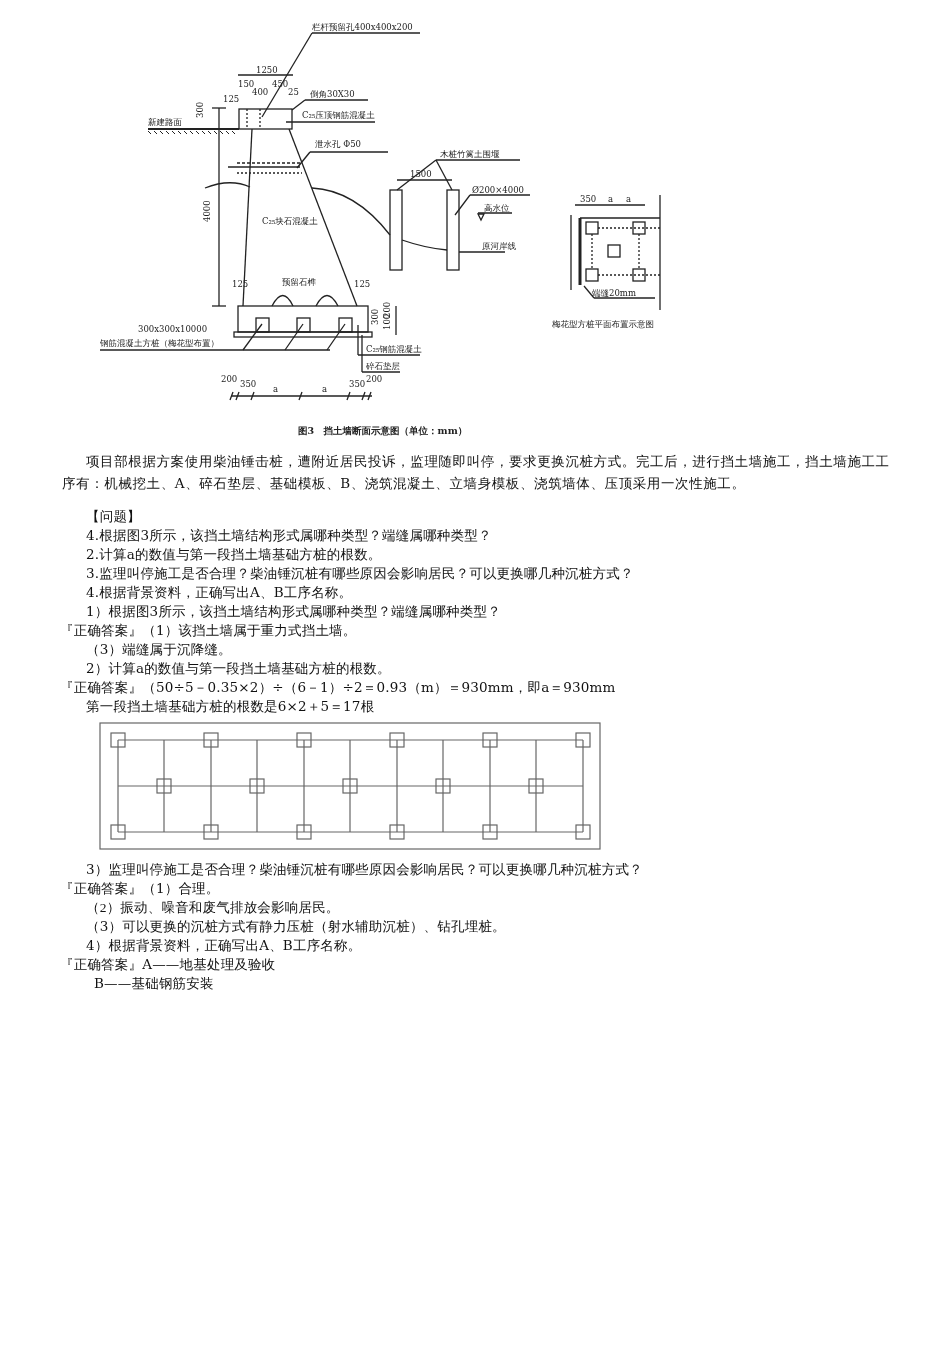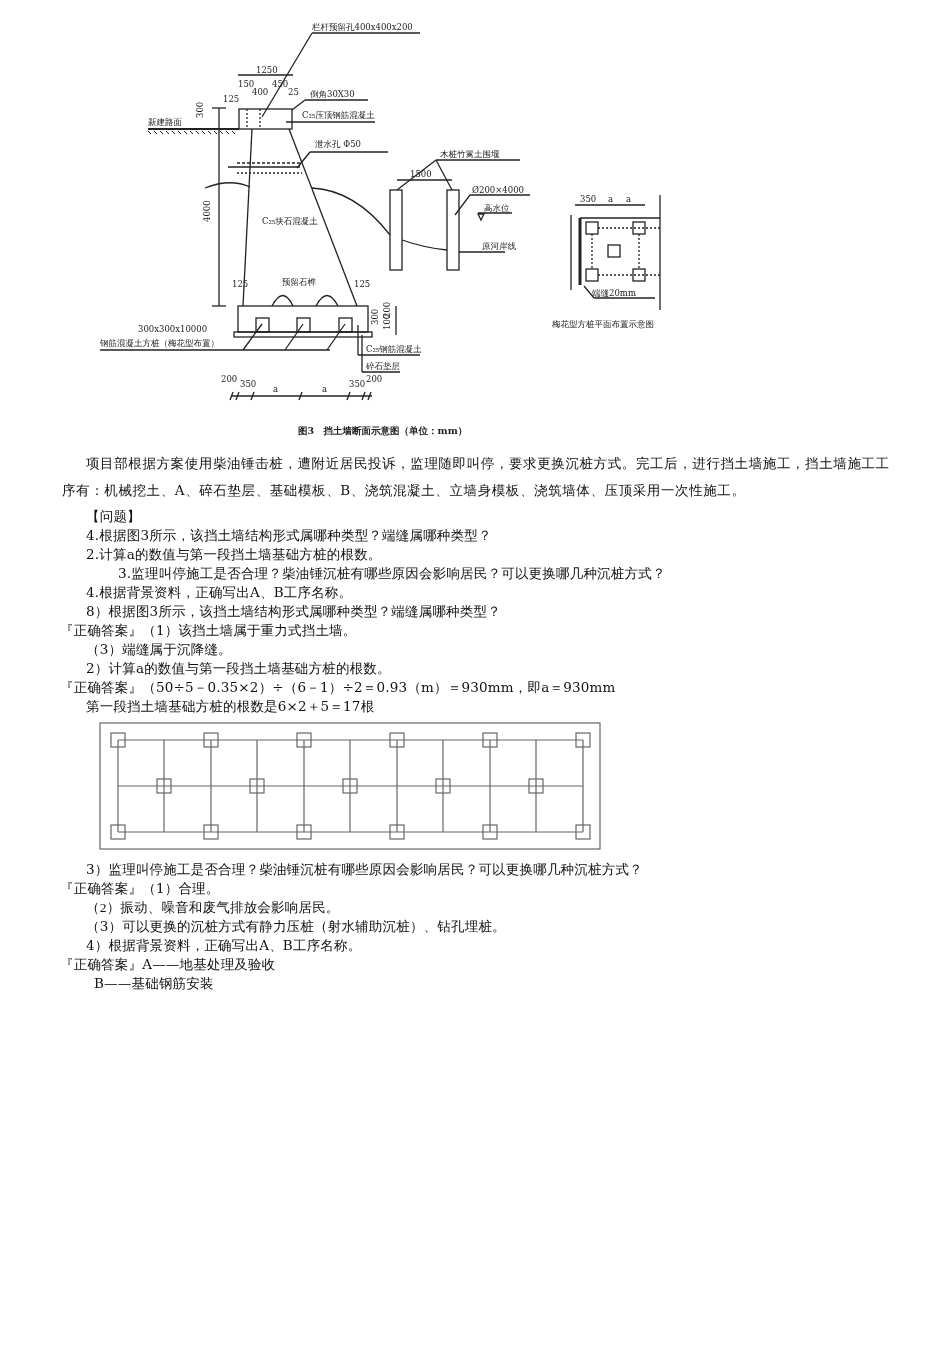--- a/index.html
+++ b/index.html
@@ -1,20 +1,20 @@
 <!DOCTYPE html>
 <html><head>
 <meta charset="utf-8">
 <style>
   html, body { margin: 0; padding: 0; background: #ffffff; }
   body { width: 950px; height: 1345px; position: relative; overflow: hidden;
          font-family: "DejaVu Serif", "Liberation Serif", serif; color: #111; }
   .fig { position: absolute; left: 0; top: 0; }
   .txt { position: absolute; font-size: 13.5px; line-height: 19px; white-space: nowrap; letter-spacing: 0.2px; }
-  .para { position: absolute; left: 62px; top: 450px; width: 838px; font-size: 13.5px; line-height: 27px; text-indent: 24px; letter-spacing: 0.6px; }
+  .para { position: absolute; left: 62px; top: 450px; width: 838px; font-size: 13.5px; line-height: 22px; text-indent: 24px; letter-spacing: 0.6px; }
   svg text { font-family: "DejaVu Serif", "Liberation Serif", serif; fill: #222; }
 </style>
 </head>
 <body>
 
 <svg class="fig" width="950" height="445" viewBox="0 0 950 445">
   <g stroke="#222" fill="none" stroke-width="1.3">
 
     <rect x="239" y="109" width="53" height="20"></rect>
     <line x1="247" y1="109" x2="247" y2="129" stroke-dasharray="2,2"></line>
@@ -142,24 +142,24 @@
     <text transform="translate(390,318) rotate(-90)">200</text>
   </g>
   <text x="298" y="434" font-size="9.5" font-weight="bold">图3　挡土墙断面示意图（单位：mm）</text>
 </svg>
 
 <div class="para">项目部根据方案使用柴油锤击桩，遭附近居民投诉，监理随即叫停，要求更换沉桩方式。完工后，进行挡土墙施工，挡土墙施工工序有：机械挖土、A、碎石垫层、基础模板、B、浇筑混凝土、立墙身模板、浇筑墙体、压顶采用一次性施工。</div>
 
 <div class="txt" style="left:86px;top:507px;">【问题】</div>
 <div class="txt" style="left:86px;top:526px;">4.根据图3所示，该挡土墙结构形式属哪种类型？端缝属哪种类型？</div>
 <div class="txt" style="left:86px;top:545px;">2.计算a的数值与第一段挡土墙基础方桩的根数。</div>
-<div class="txt" style="left:86px;top:564px;margin-left:32px;">3.监理叫停施工是否合理？柴油锤沉桩有哪些原因会影响居民？可以更换哪几种沉桩方式？</div>
+<div class="txt" style="left:86px;top:564px;">3.监理叫停施工是否合理？柴油锤沉桩有哪些原因会影响居民？可以更换哪几种沉桩方式？</div>
 <div class="txt" style="left:86px;top:583px;">4.根据背景资料，正确写出A、B工序名称。</div>
 
-<div class="txt" style="left:86px;top:602px;">8）根据图3所示，该挡土墙结构形式属哪种类型？端缝属哪种类型？</div>
+<div class="txt" style="left:86px;top:602px;">1）根据图3所示，该挡土墙结构形式属哪种类型？端缝属哪种类型？</div>
 <div class="txt" style="left:60px;top:621px;">『正确答案』（1）该挡土墙属于重力式挡土墙。</div>
 <div class="txt" style="left:86px;top:640px;">（3）端缝属于沉降缝。</div>
 
 <div class="txt" style="left:86px;top:659px;">2）计算a的数值与第一段挡土墙基础方桩的根数。</div>
 <div class="txt" style="left:60px;top:678px;">『正确答案』（50÷5－0.35×2）÷（6－1）÷2＝0.93（m）＝930mm，即a＝930mm</div>
 <div class="txt" style="left:86px;top:697px;">第一段挡土墙基础方桩的根数是6×2＋5＝17根</div>
 
 <svg class="fig" style="left:99px;top:722px;" width="502" height="128" viewBox="0 0 502 128">
   <g stroke="#666" fill="none" stroke-width="1.2">
     <rect x="1" y="1" width="500" height="126"></rect>

